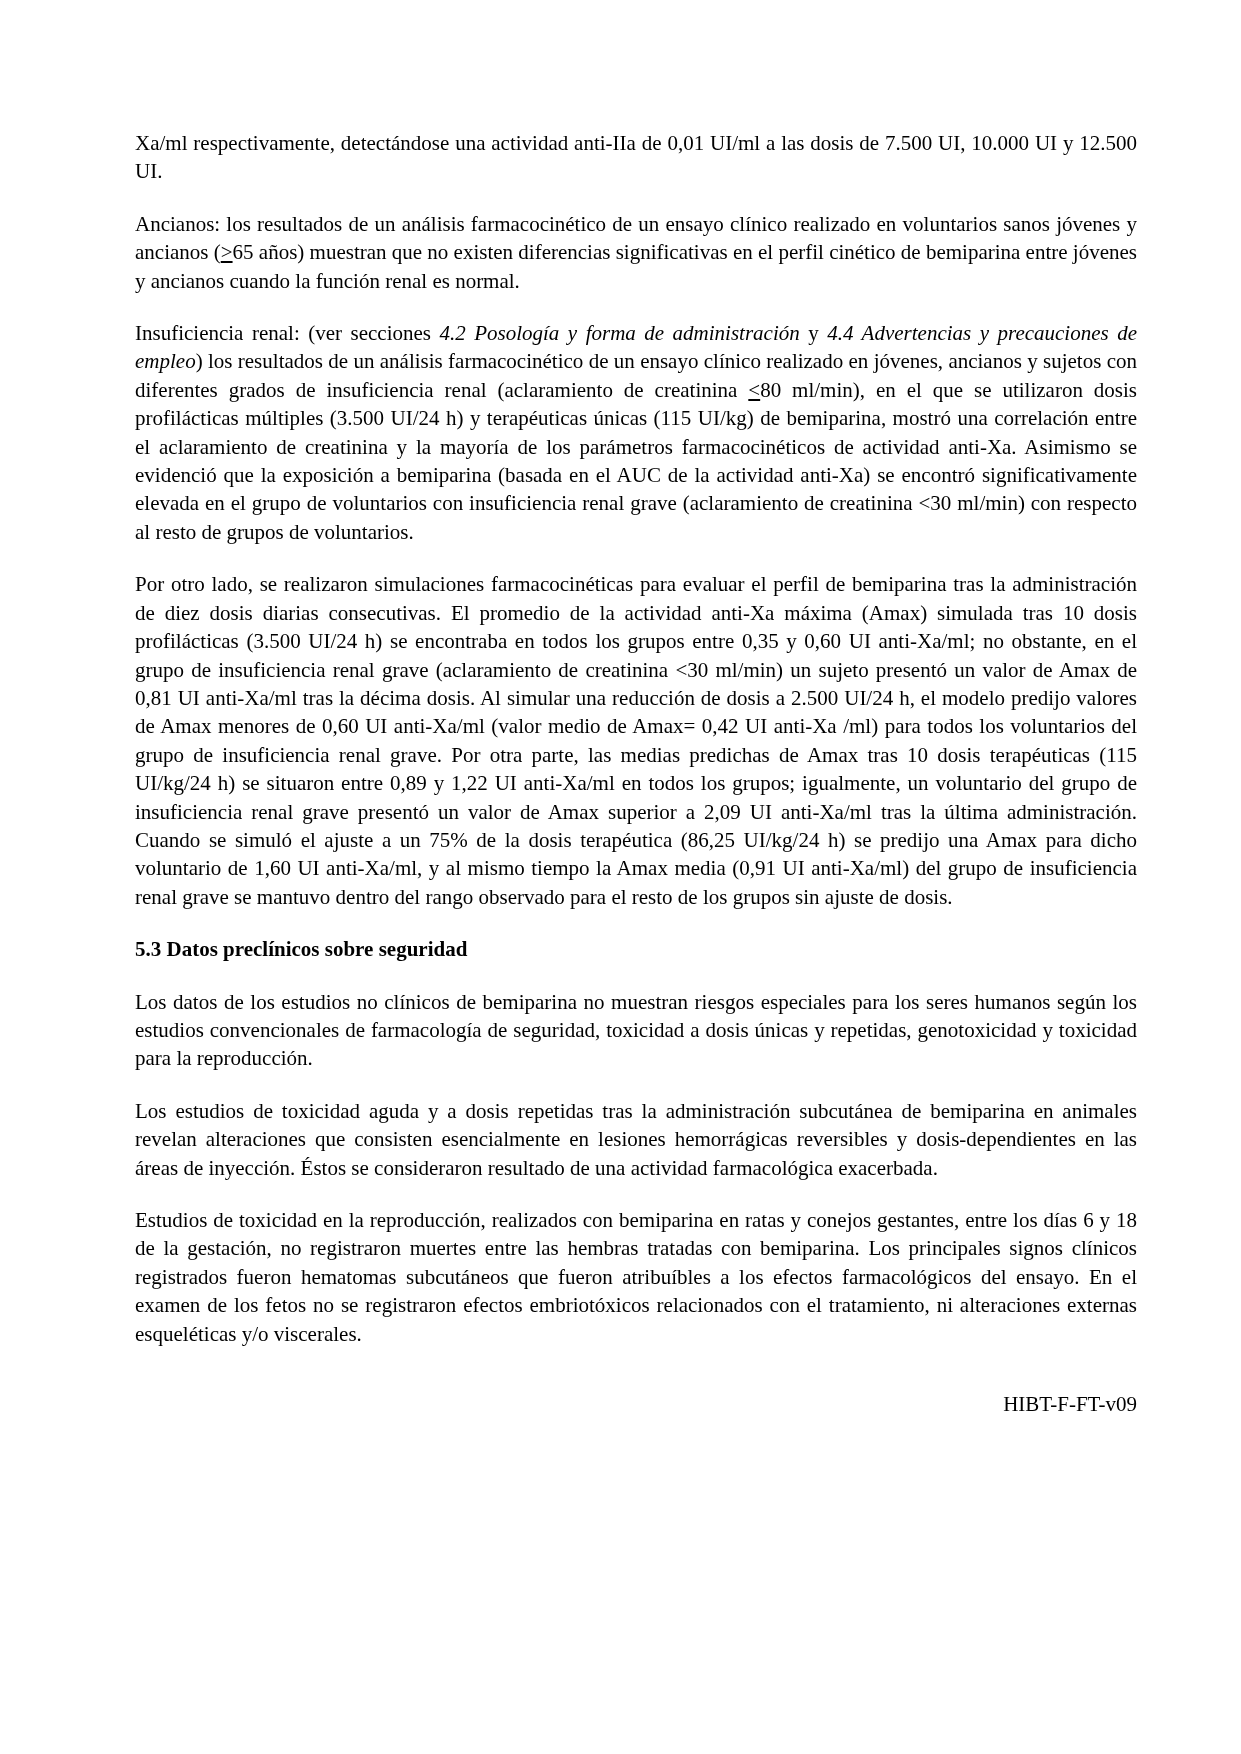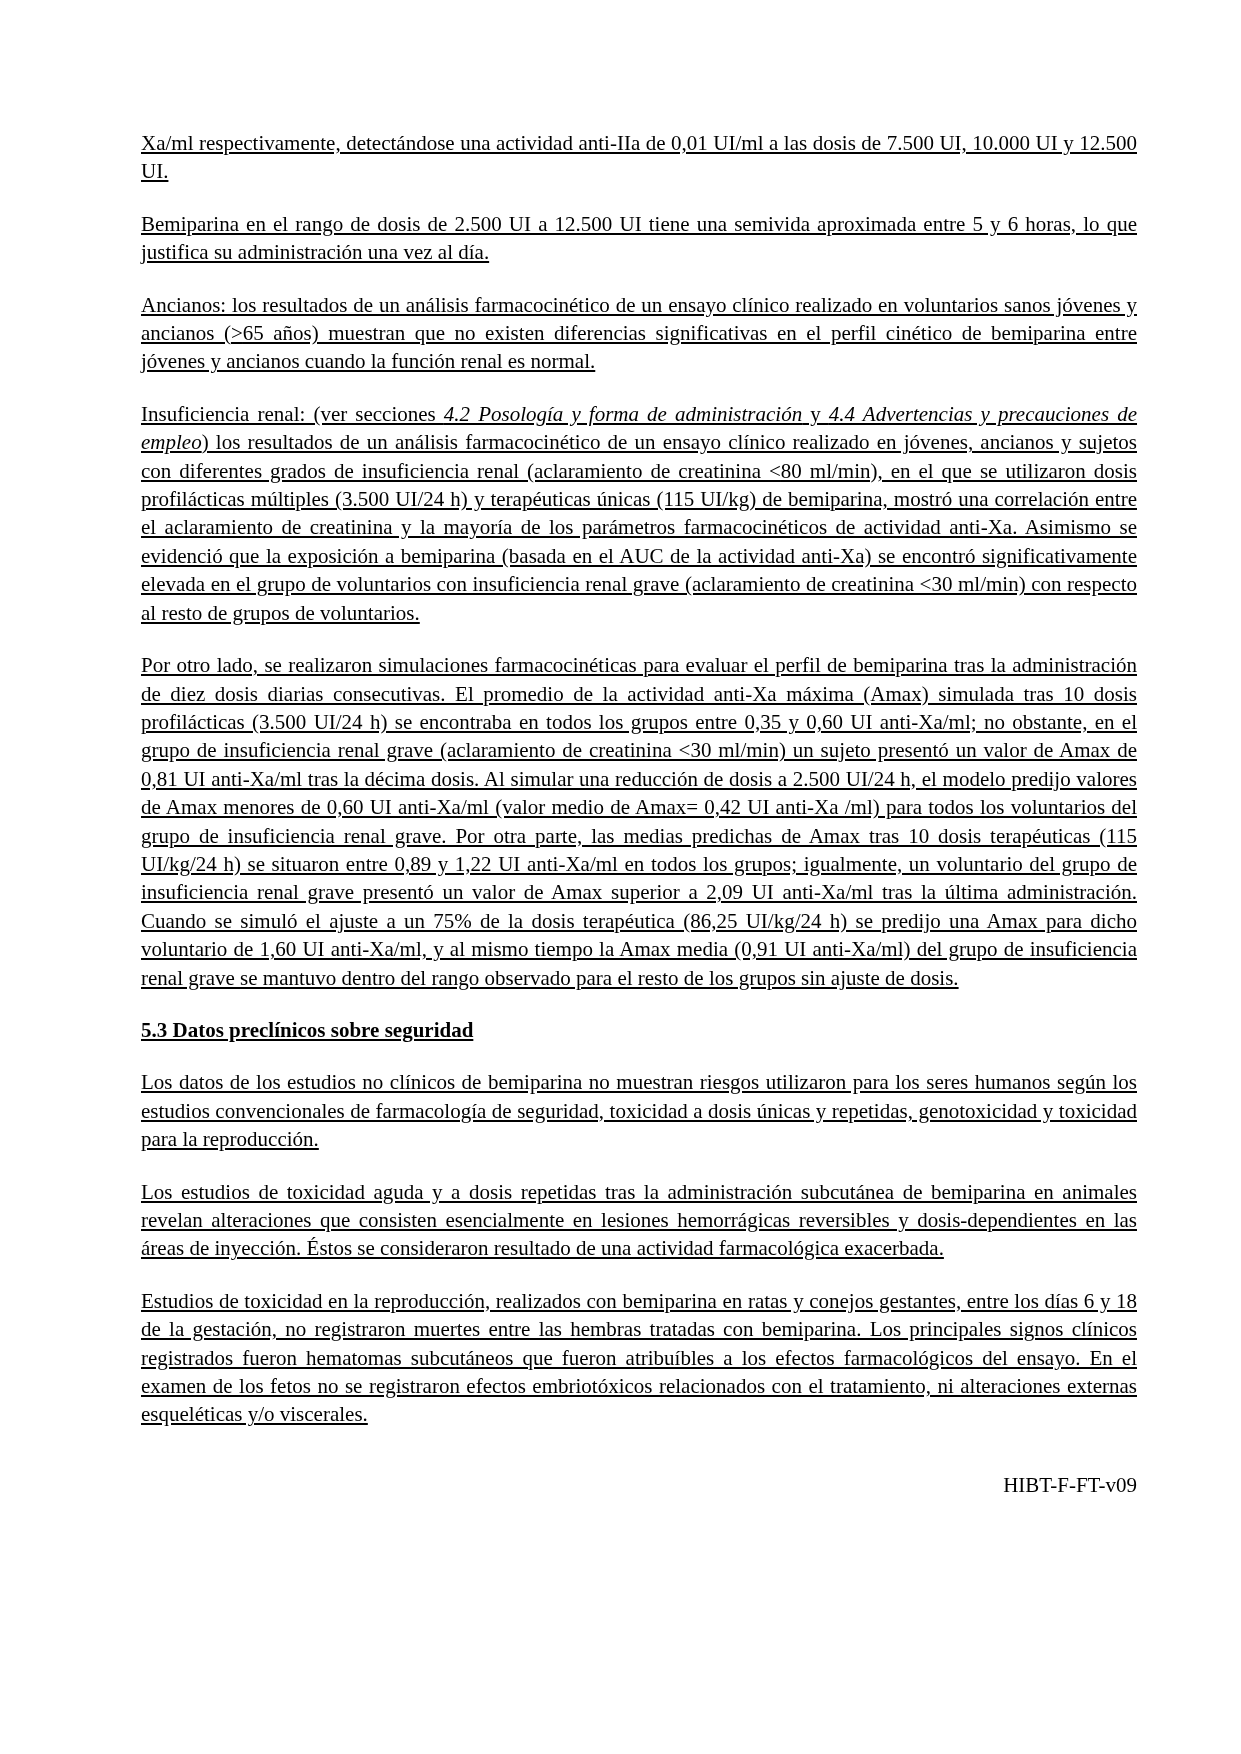--- a/index.html
+++ b/index.html
@@ -13,36 +13,35 @@
     width: 1241px;
     height: 1754px;
     padding: 129px 104px 40px 133px;
     font-family: "Liberation Serif", "DejaVu Serif", serif;
     font-size: 21px;
     line-height: 28.4px;
     color: #000000;
     text-align: justify;
     overflow: hidden;
   }
-  .block { margin: 0 0 24px 8px; text-decoration: underline; }
+  .block { margin: 0 0 24px 2px; }
   .run-i { font-style: italic; }
   .run-u { text-decoration: underline; }
   .run-b { font-weight: bold; }
   .footer {
     text-align: right;
     margin-top: 42px;
   }
 </style>
 </head>
 <body>
 
 <div class="page">
   <p class="block"><span>Xa/ml respectivamente, detectándose una actividad anti-IIa de 0,01 UI/ml a las dosis de 7.500 UI, 10.000 UI y 12.500 UI.</span></p>
-  <p class="block"><span>Bemiparina en el rango de dosis de 2.500 UI a 12.500 UI tiene una semivida aproximada entre 5 y 6 horas, lo que justifica su administración una vez al día.</span></p>
   <p class="block"><span>Ancianos: los resultados de un análisis farmacocinético de un ensayo clínico realizado en voluntarios sanos jóvenes y ancianos (</span><span class="run-u">&gt;</span><span>65 años) muestran que no existen diferencias significativas en el perfil cinético de bemiparina entre jóvenes y ancianos cuando la función renal es normal.</span></p>
   <p class="block"><span>Insuficiencia renal: (ver secciones </span><span class="run-i">4.2 Posología y forma de administración</span><span> y </span><span class="run-i">4.4 Advertencias y precauciones de empleo</span><span>) los resultados de un análisis farmacocinético de un ensayo clínico realizado en jóvenes, ancianos y sujetos con diferentes grados de insuficiencia renal (aclaramiento de creatinina </span><span class="run-u">&lt;</span><span>80 ml/min), en el que se utilizaron dosis profilácticas múltiples (3.500 UI/24 h) y terapéuticas únicas (115 UI/kg) de bemiparina, mostró una correlación entre el aclaramiento de creatinina y la mayoría de los parámetros farmacocinéticos de actividad anti-Xa. Asimismo se evidenció que la exposición a bemiparina (basada en el AUC de la actividad anti-Xa) se encontró significativamente elevada en el grupo de voluntarios con insuficiencia renal grave (aclaramiento de creatinina &lt;30 ml/min) con respecto al resto de grupos de voluntarios.</span></p>
   <p class="block"><span>Por otro lado, se realizaron simulaciones farmacocinéticas para evaluar el perfil de bemiparina tras la administración de diez dosis diarias consecutivas. El promedio de la actividad anti-Xa máxima (Amax) simulada tras 10 dosis profilácticas (3.500 UI/24 h) se encontraba en todos los grupos entre 0,35 y 0,60 UI anti-Xa/ml; no obstante, en el grupo de insuficiencia renal grave (aclaramiento de creatinina &lt;30 ml/min) un sujeto presentó un valor de Amax de 0,81 UI anti-Xa/ml tras la décima dosis. Al simular una reducción de dosis a 2.500 UI/24 h, el modelo predijo valores de Amax menores de 0,60 UI anti-Xa/ml (valor medio de Amax= 0,42 UI anti-Xa /ml) para todos los voluntarios del grupo de insuficiencia renal grave. Por otra parte, las medias predichas de Amax tras 10 dosis terapéuticas (115 UI/kg/24 h) se situaron entre 0,89 y 1,22 UI anti-Xa/ml en todos los grupos; igualmente, un voluntario del grupo de insuficiencia renal grave presentó un valor de Amax superior a 2,09 UI anti-Xa/ml tras la última administración. Cuando se simuló el ajuste a un 75% de la dosis terapéutica (86,25 UI/kg/24 h) se predijo una Amax para dicho voluntario de 1,60 UI anti-Xa/ml, y al mismo tiempo la Amax media (0,91 UI anti-Xa/ml) del grupo de insuficiencia renal grave se mantuvo dentro del rango observado para el resto de los grupos sin ajuste de dosis.</span></p>
   <p class="block"><span class="run-b">5.3 Datos preclínicos sobre seguridad</span></p>
-  <p class="block"><span>Los datos de los estudios no clínicos de bemiparina no muestran riesgos utilizaron para los seres humanos según los estudios convencionales de farmacología de seguridad, toxicidad a dosis únicas y repetidas, genotoxicidad y toxicidad para la reproducción.</span></p>
+  <p class="block"><span>Los datos de los estudios no clínicos de bemiparina no muestran riesgos especiales para los seres humanos según los estudios convencionales de farmacología de seguridad, toxicidad a dosis únicas y repetidas, genotoxicidad y toxicidad para la reproducción.</span></p>
   <p class="block"><span>Los estudios de toxicidad aguda y a dosis repetidas tras la administración subcutánea de bemiparina en animales revelan alteraciones que consisten esencialmente en lesiones hemorrágicas reversibles y dosis-dependientes en las áreas de inyección. Éstos se consideraron resultado de una actividad farmacológica exacerbada.</span></p>
   <p class="block"><span>Estudios de toxicidad en la reproducción, realizados con bemiparina en ratas y conejos gestantes, entre los días 6 y 18 de la gestación, no registraron muertes entre las hembras tratadas con bemiparina. Los principales signos clínicos registrados fueron hematomas subcutáneos que fueron atribuíbles a los efectos farmacológicos del ensayo. En el examen de los fetos no se registraron efectos embriotóxicos relacionados con el tratamiento, ni alteraciones externas esqueléticas y/o viscerales.</span></p>
   <div class="footer">HIBT-F-FT-v09</div>
 </div>
 
 </body></html>

